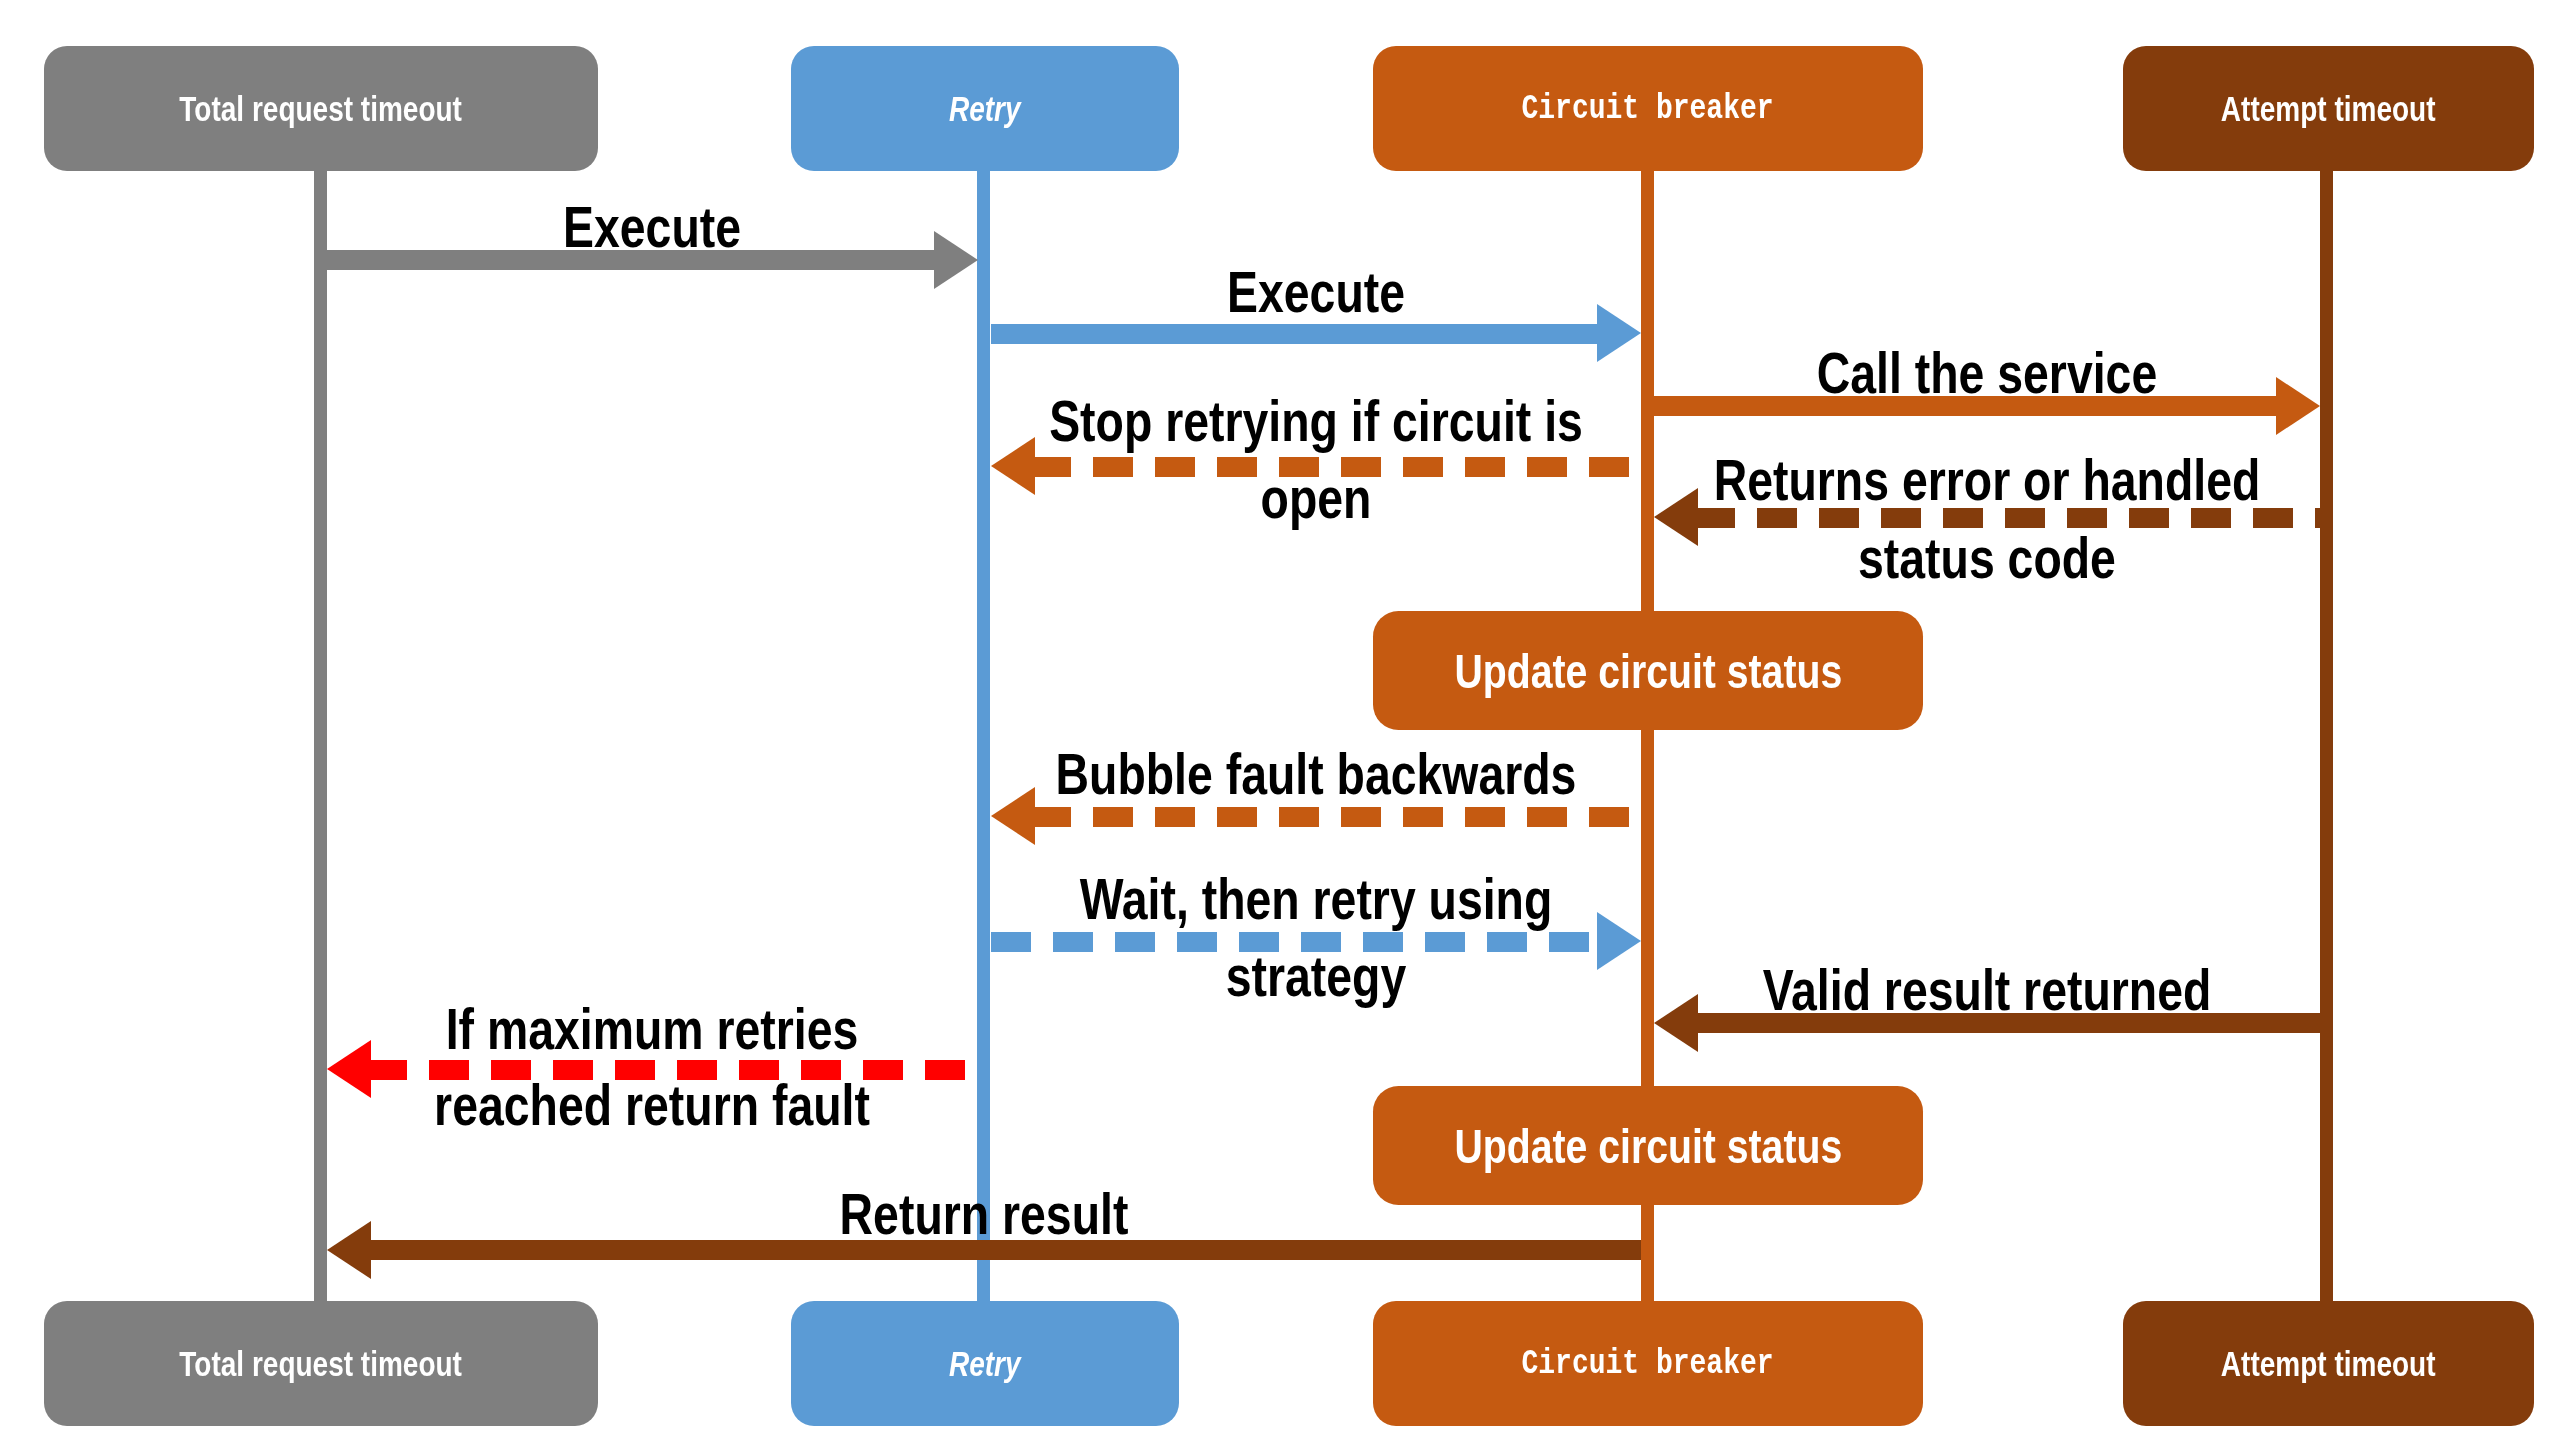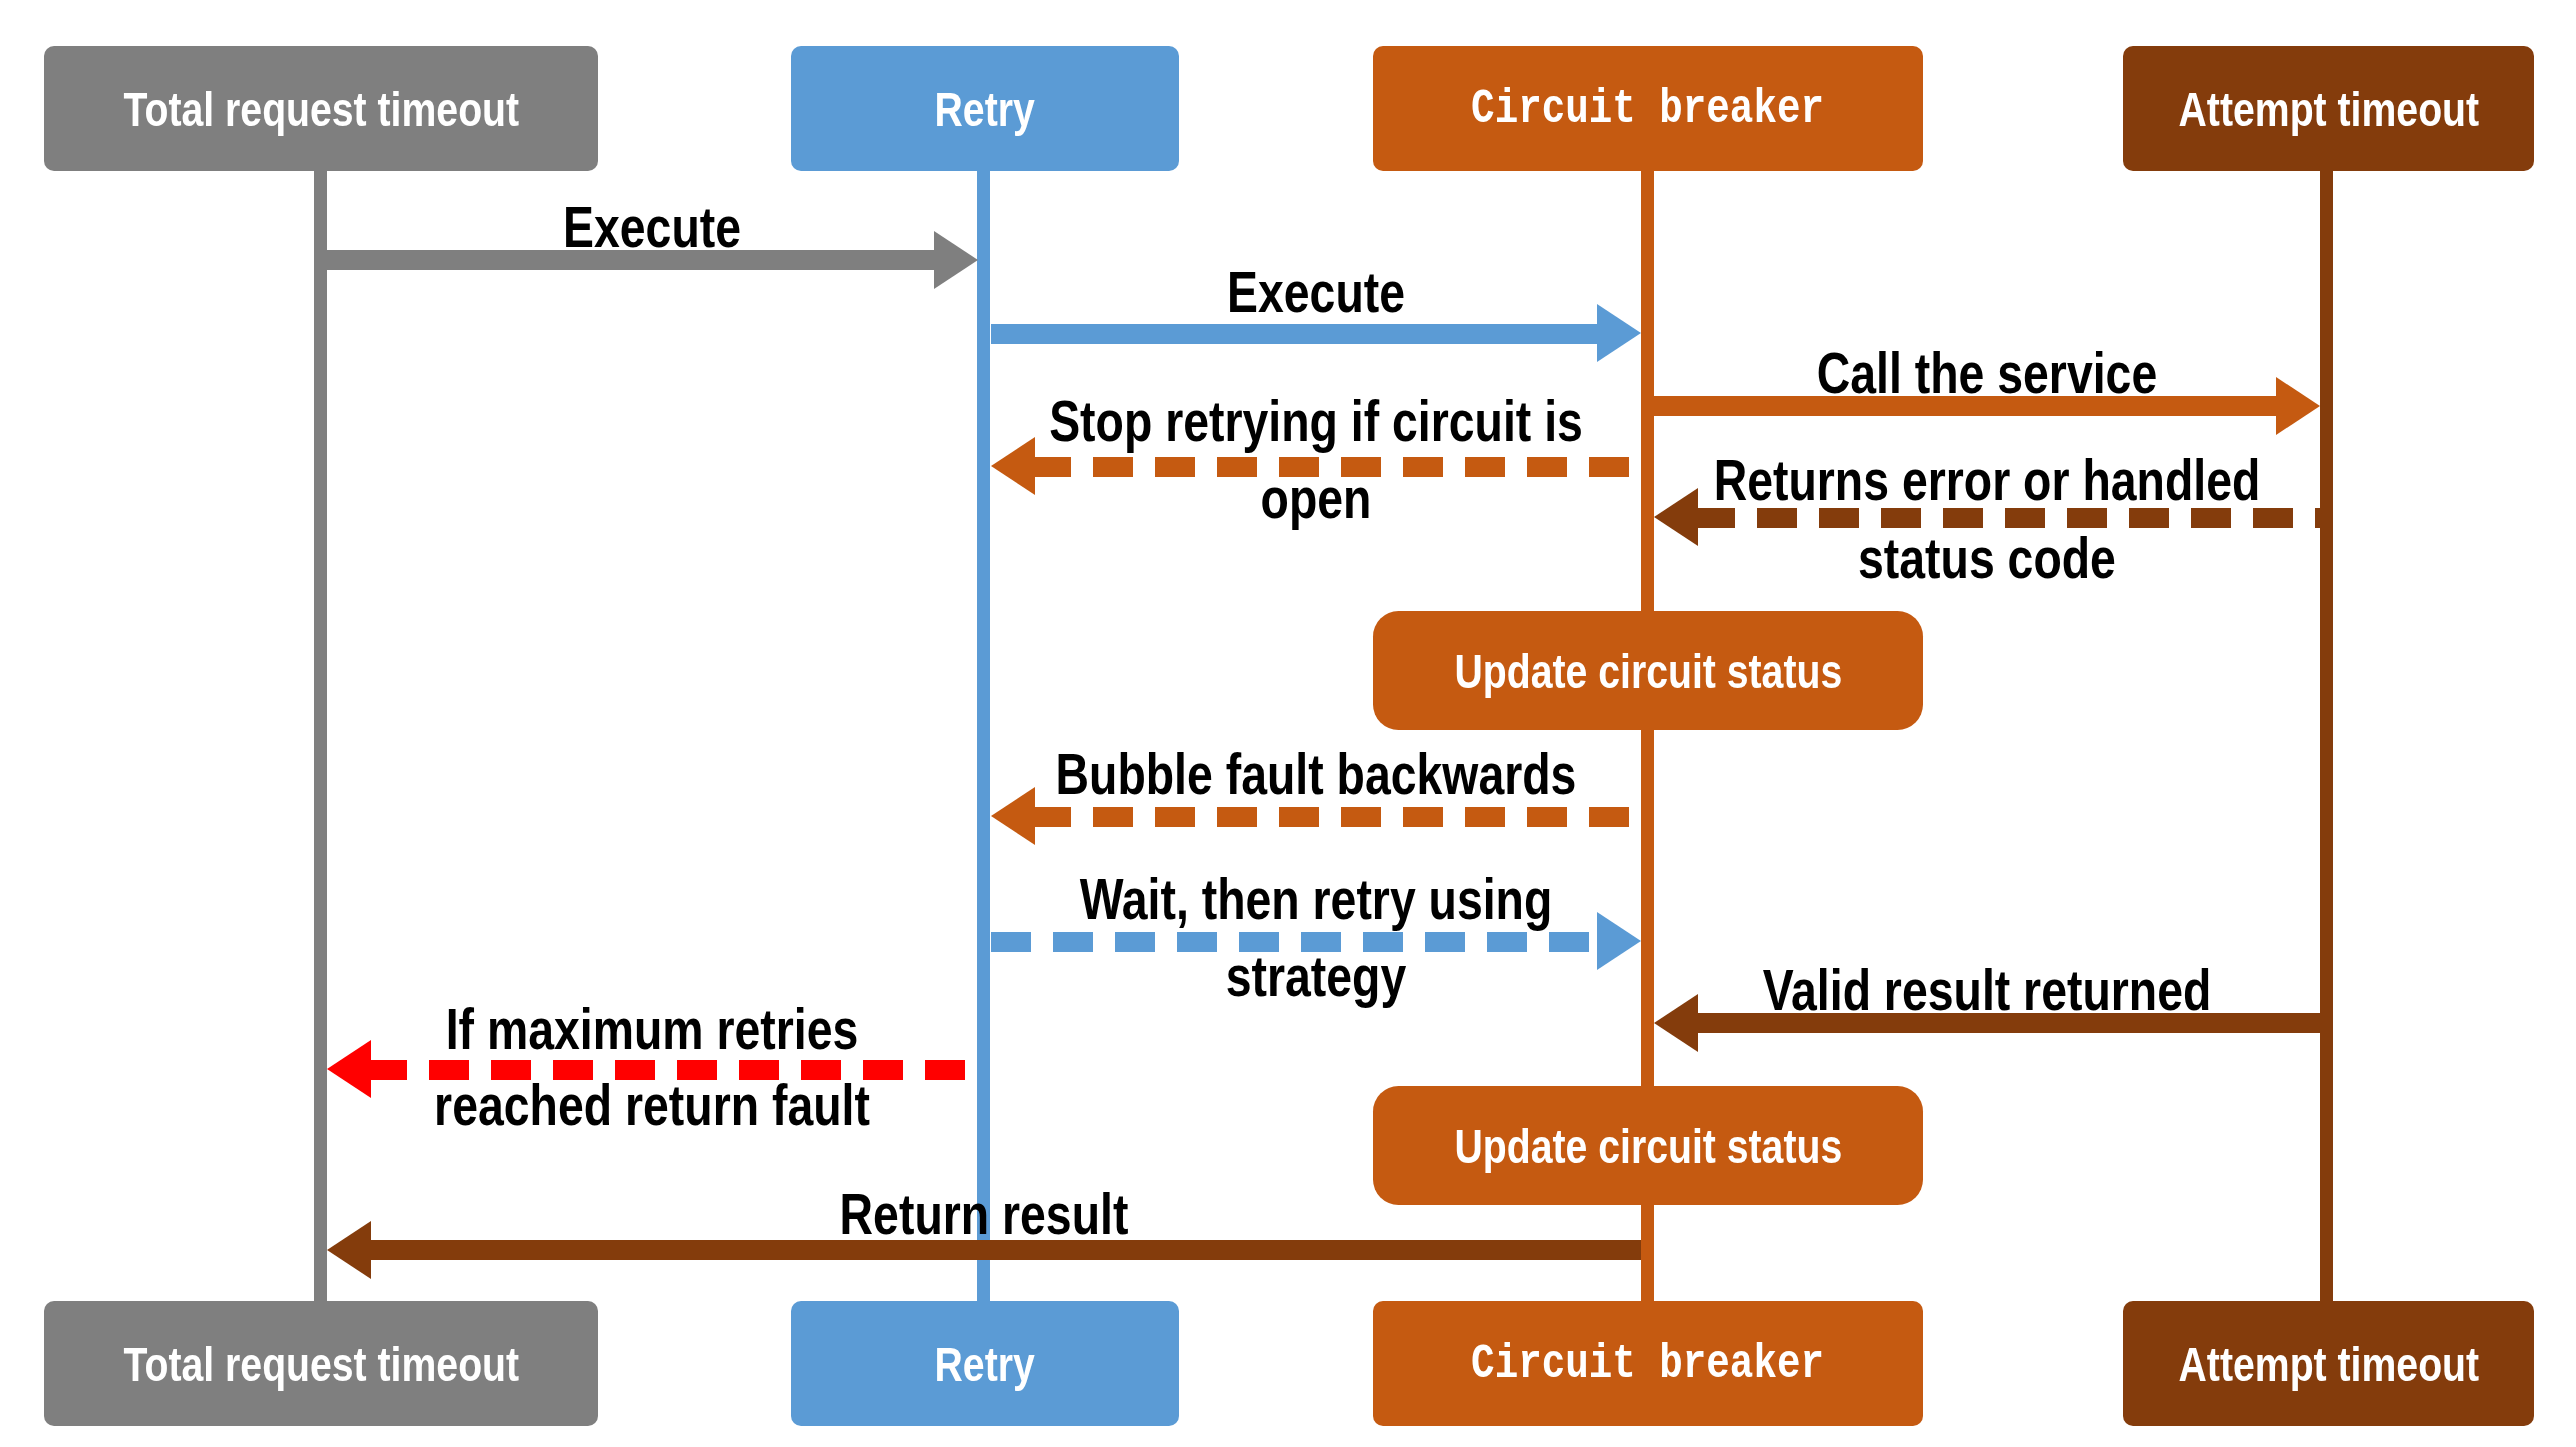--- a/index.html
+++ b/index.html
@@ -12,33 +12,33 @@
     font-weight:bold;
   }
   
   .lifeline{position:absolute;top:170px;height:1131px;width:13.4px;}
   .ll-gray{background:var(--gray);}
   .ll-blue{background:var(--blue);}
   .ll-orange{background:var(--orange);}
   .ll-brown{background:var(--brown);}
   
   .actor{
-    position:absolute;height:125px;border-radius:10px;
+    position:absolute;height:125px;border-radius:23px;
     display:flex;align-items:center;justify-content:center;
-    color:#fff;font-size:49px;z-index:5;
+    color:#fff;font-size:35px;z-index:5;
   }
   .actor > div{transform:scaleX(0.8);white-space:nowrap;}
   .activation{
     position:absolute;left:1373px;width:550px;height:119px;border-radius:25.5px;
     display:flex;align-items:center;justify-content:center;
     background:var(--orange);color:#fff;font-size:49px;z-index:4;
   }
   .activation > div{transform:scaleX(0.8);white-space:nowrap;}
   .bg-gray{background:var(--gray);}
-  .bg-blue{background:var(--blue);}
+  .bg-blue{background:var(--blue);font-style:italic;}
   .bg-orange{background:var(--orange);font-family:Liberation Mono, monospace;}
   .bg-brown{background:var(--brown);}
   
   .c-gray{color:var(--gray);}
   .c-blue{color:var(--blue);}
   .c-orange{color:var(--orange);}
   .c-brown{color:var(--brown);}
   .c-red{color:var(--red);}
   
   .line{position:absolute;height:19.5px;background:currentColor;z-index:3;}

